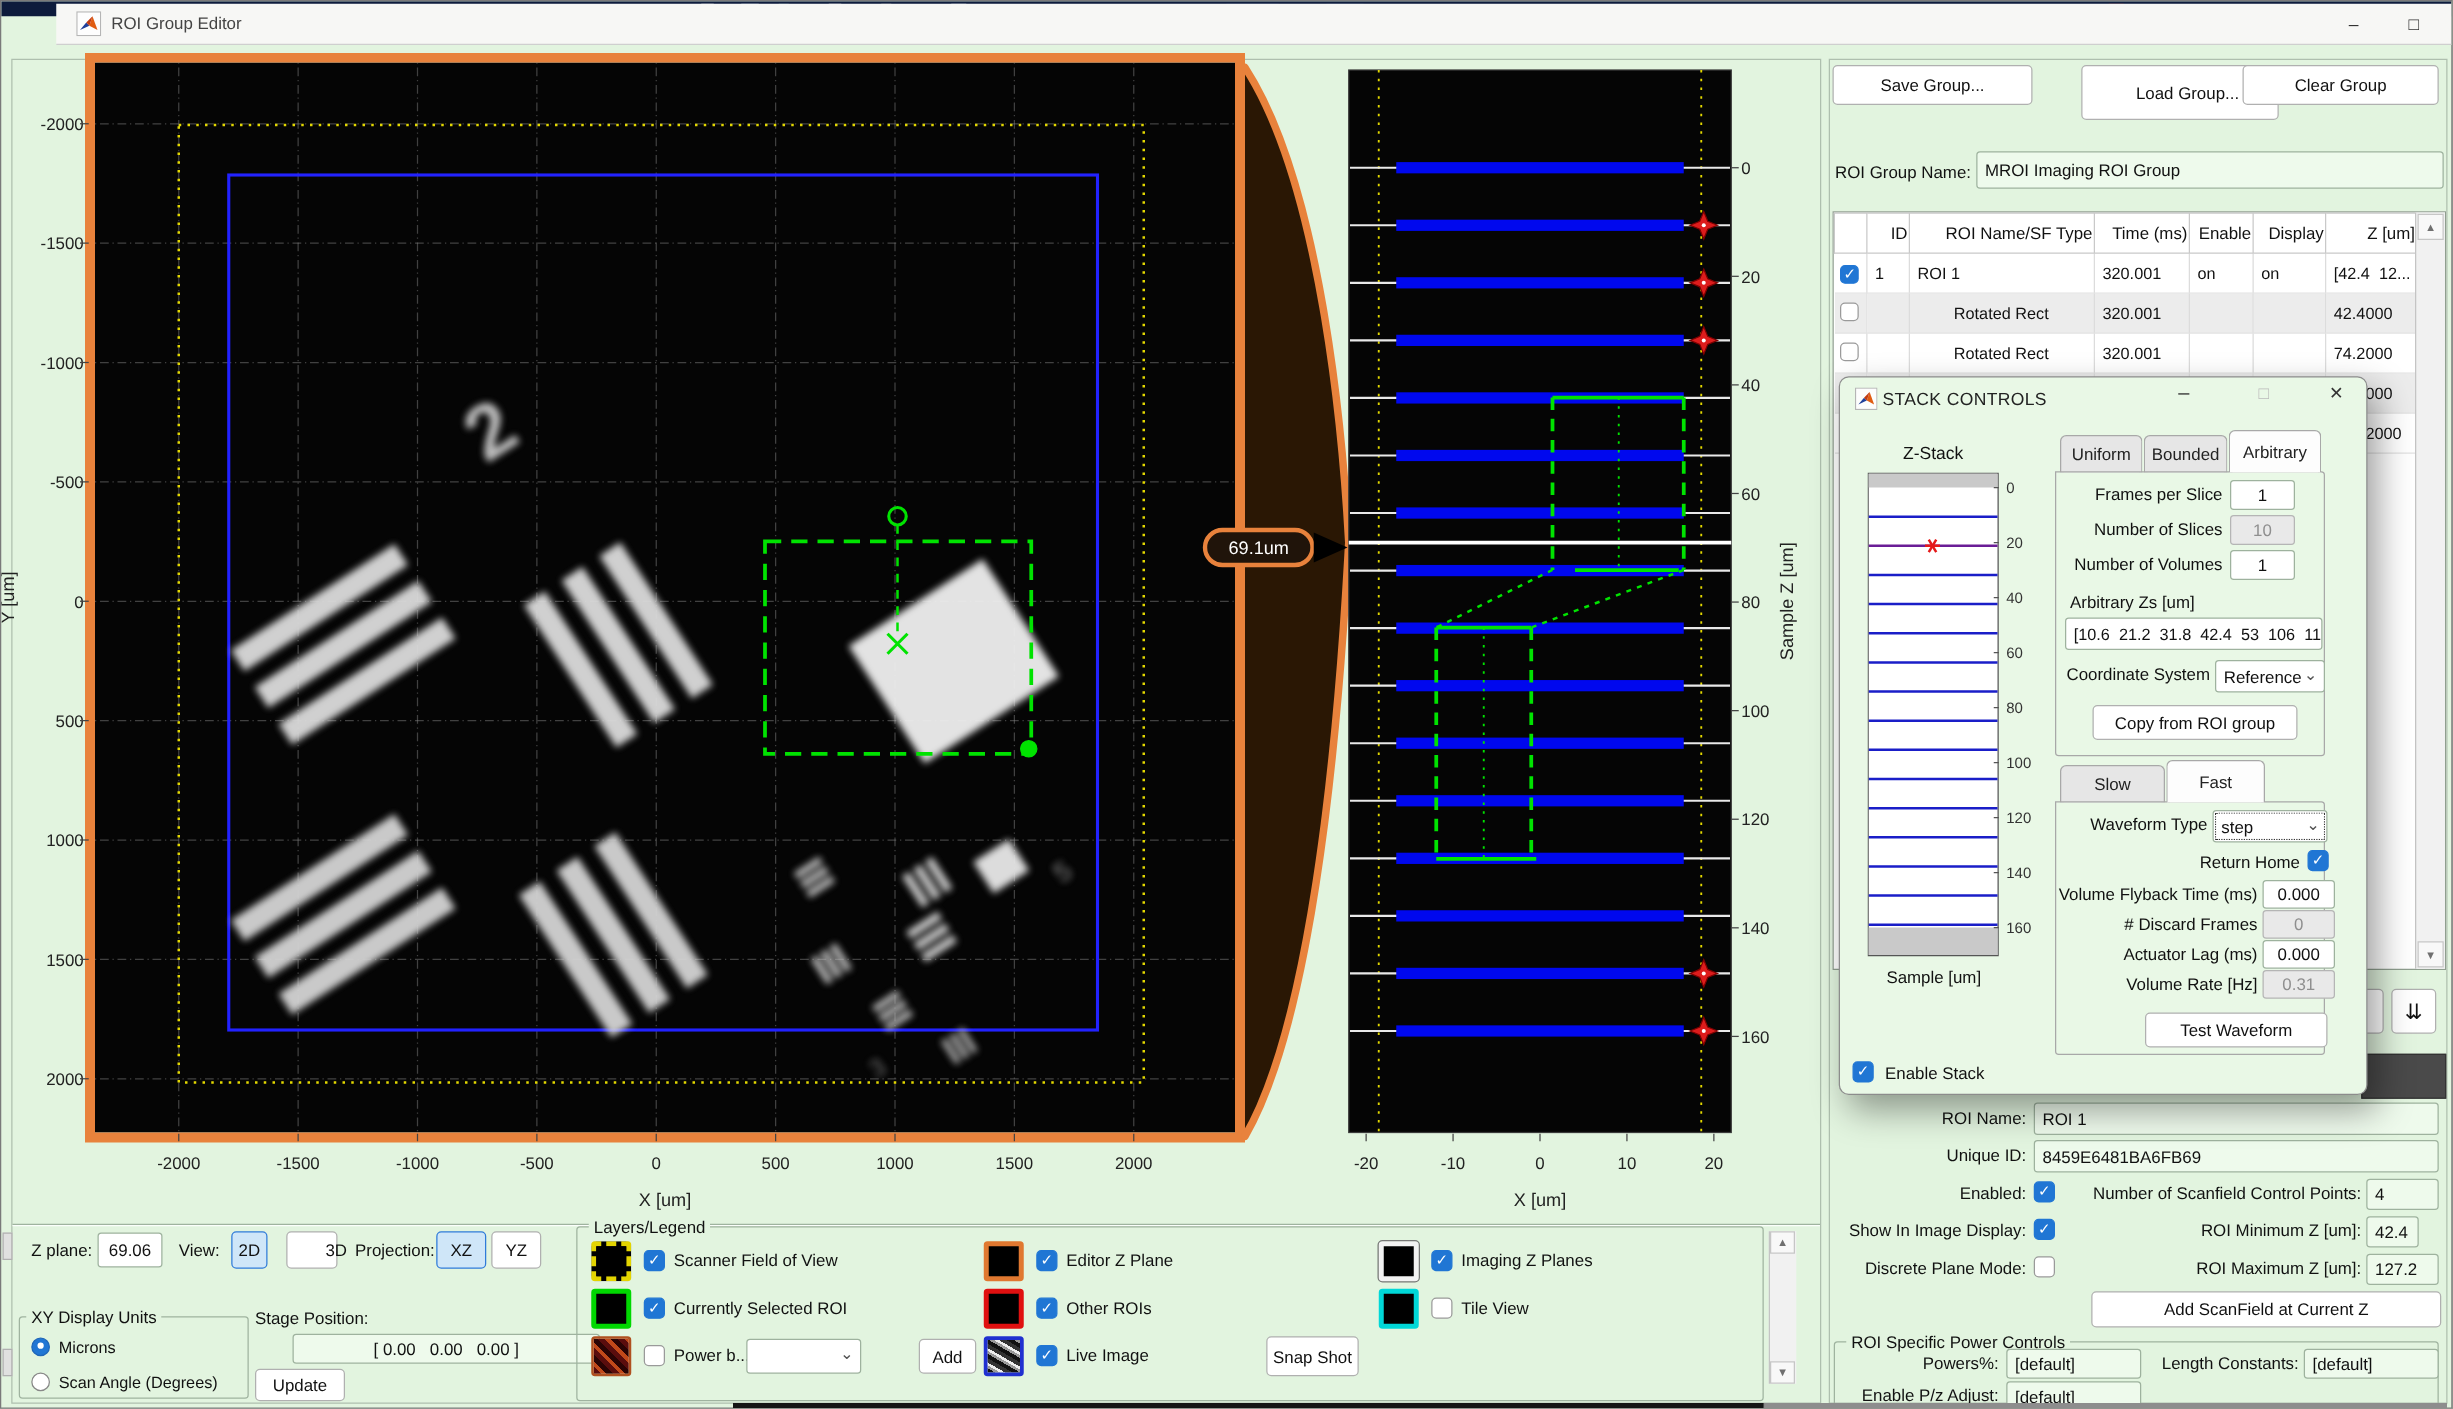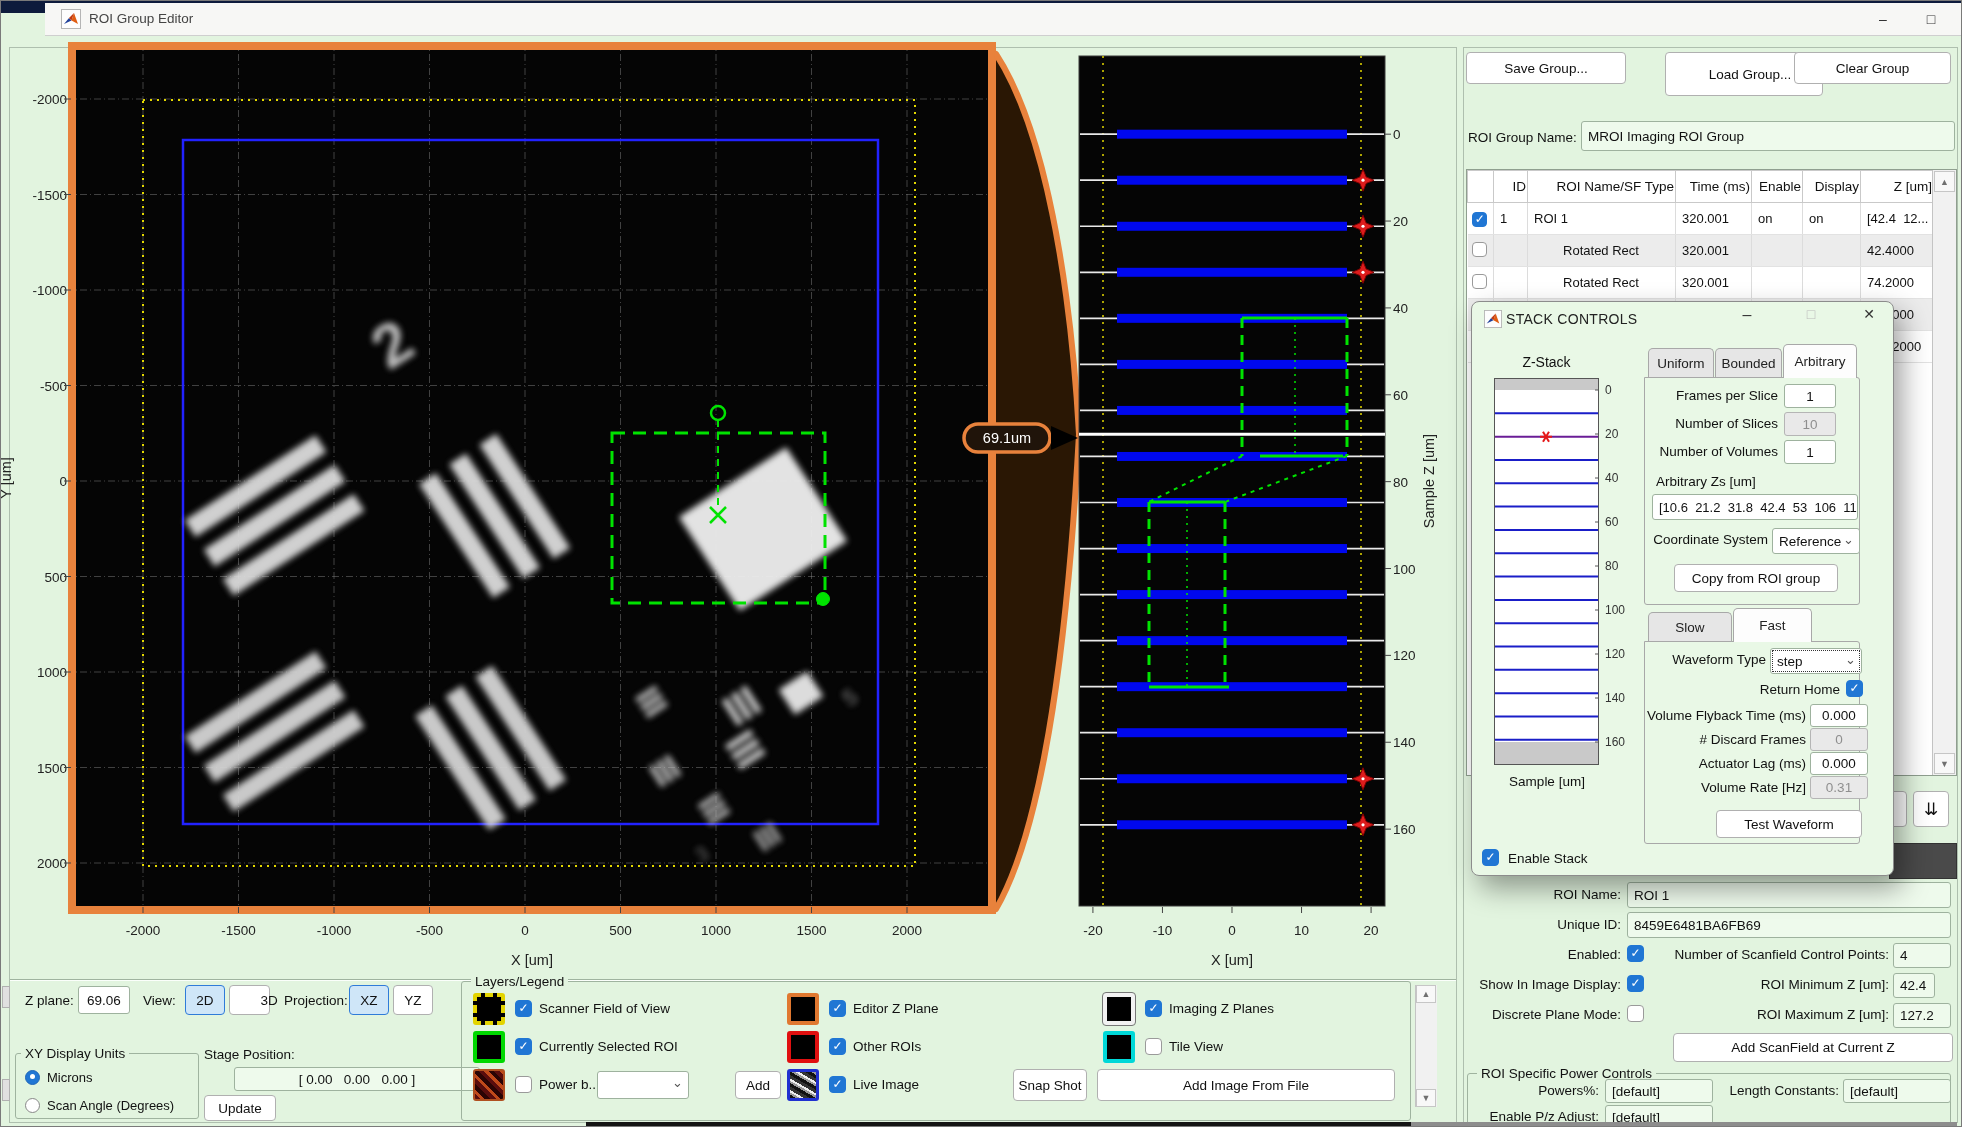--- a/index.html
+++ b/index.html
@@ -343,21 +343,21 @@
     <text x="1231" y="964" text-anchor="middle" font-size="14.5" fill="#222">X [um]</text>
     <text transform="translate(1433 480) rotate(-90)" text-anchor="middle" font-size="14.5" fill="#222">Sample Z [um]</text>
   </svg>
 
   <div class="abs" style="left:1px;top:985px;width:8px;height:22px;background:#e0e0e0;border:1px solid #b0b0b0;"></div>
   <div class="abs" style="left:1px;top:1078px;width:8px;height:22px;background:#e0e0e0;border:1px solid #b0b0b0;"></div>
 
   <span class="lab" style="left:24px;top:992px;">Z plane:</span>
   <div class="fld c" style="left:77px;top:985px;width:52px;height:28px;">69.06</div>
   <span class="lab" style="left:142px;top:992px;">View:</span>
-  <div class="btn sel" style="left:184px;top:984px;width:40px;height:30px;">2D</div>
+  <div class="btn sel" style="left:184px;top:984px;width:29px;height:30px;">2D</div>
   <div class="btn" style="left:228px;top:984px;width:40px;height:30px;padding-left:39px;">3D</div>
   <span class="lab" style="left:283px;top:992px;">Projection:</span>
   <div class="btn sel" style="left:348px;top:984px;width:40px;height:30px;">XZ</div>
   <div class="btn" style="left:392px;top:984px;width:40px;height:30px;">YZ</div>
 
   <div class="grp" style="left:14px;top:1052px;width:184px;height:66px;"></div>
   <span class="grp-t" style="left:20px;top:1045px;">XY Display Units</span>
   <span class="rad on" style="left:24px;top:1069px;"></span>
   <span class="lab" style="left:46px;top:1069px;font-size:13px;">Microns</span>
   <span class="rad" style="left:24px;top:1097px;"></span>
@@ -392,21 +392,20 @@
   <span class="cb on abs" style="left:828px;top:1075px;">✓</span>
   <span class="lab" style="left:852px;top:1076px;">Live Image</span>
   <div class="btn" style="left:1012px;top:1068px;width:74px;height:32px;">Snap Shot</div>
 
   <span class="lic img" style="left:1102px;top:992px;"></span>
   <span class="cb on abs" style="left:1144px;top:999px;">✓</span>
   <span class="lab" style="left:1168px;top:1000px;">Imaging Z Planes</span>
   <span class="lic til" style="left:1102px;top:1030px;"></span>
   <span class="cb abs" style="left:1144px;top:1037px;"></span>
   <span class="lab" style="left:1168px;top:1038px;">Tile View</span>
-  <div class="btn" style="left:1096px;top:1068px;width:298px;height:32px;">Add Image From File</div>
 
   <div class="sbv" style="left:1414px;top:984px;width:22px;height:122px;">
     <div class="sbtn" style="left:0;top:0;width:20px;height:18px;">▲</div>
     <div class="sbtn" style="left:0;bottom:0;width:20px;height:18px;">▼</div>
   </div>
 
   <div class="btn" style="left:1465px;top:51px;width:160px;height:32px;">Save Group...</div>
   <div class="btn" style="left:1664px;top:51px;width:158px;height:44px;padding-left:12px;">Load Group...</div>
   <div class="btn" style="left:1793px;top:51px;width:157px;height:32px;">Clear Group</div>
   <span class="lab" style="left:1467px;top:129px;">ROI Group Name:</span>

